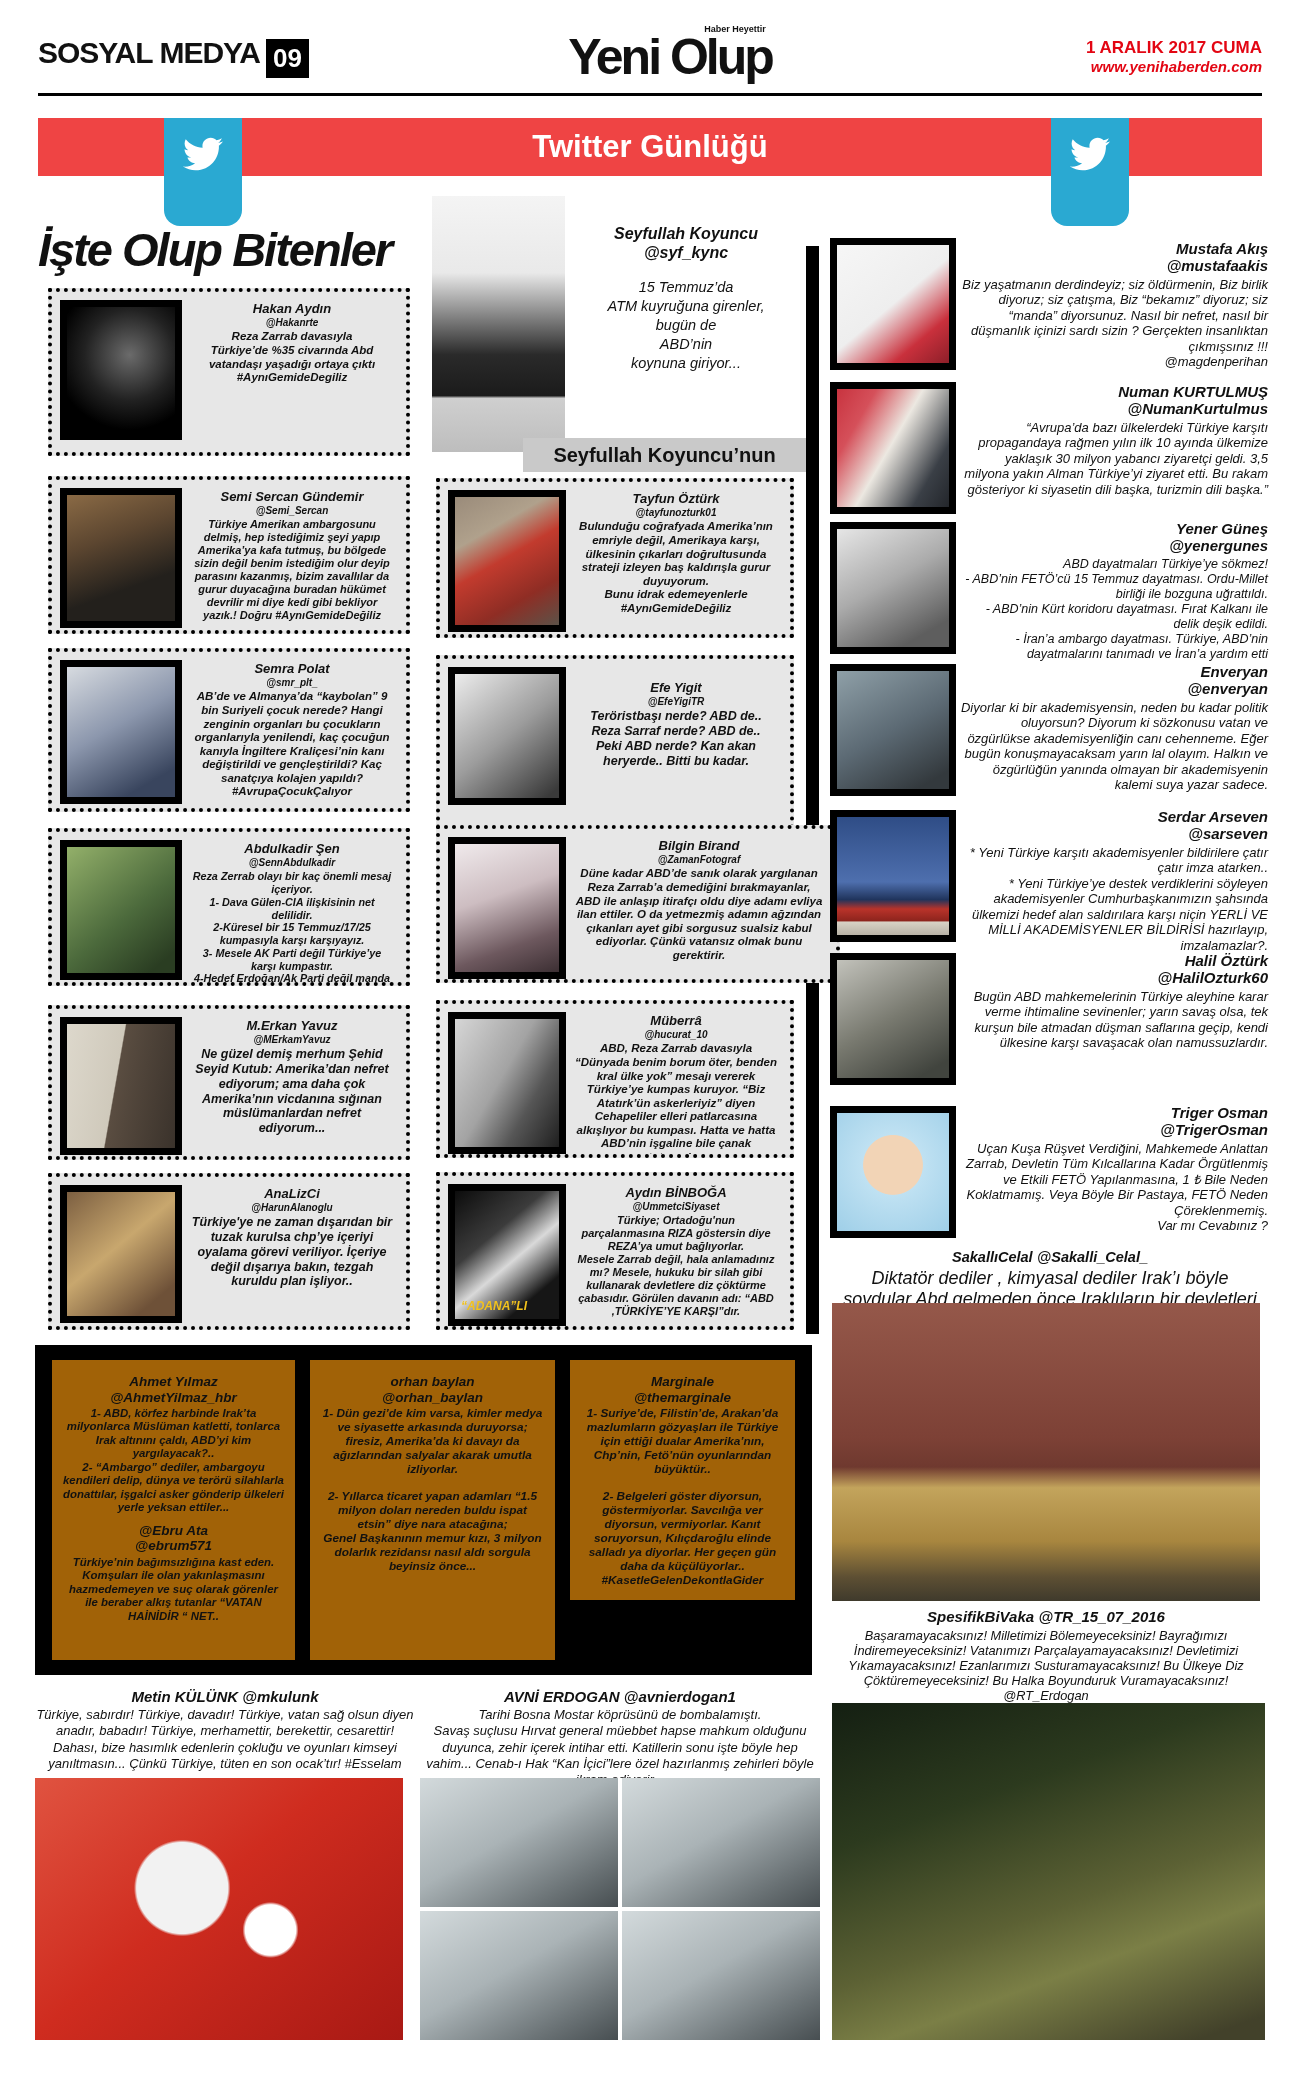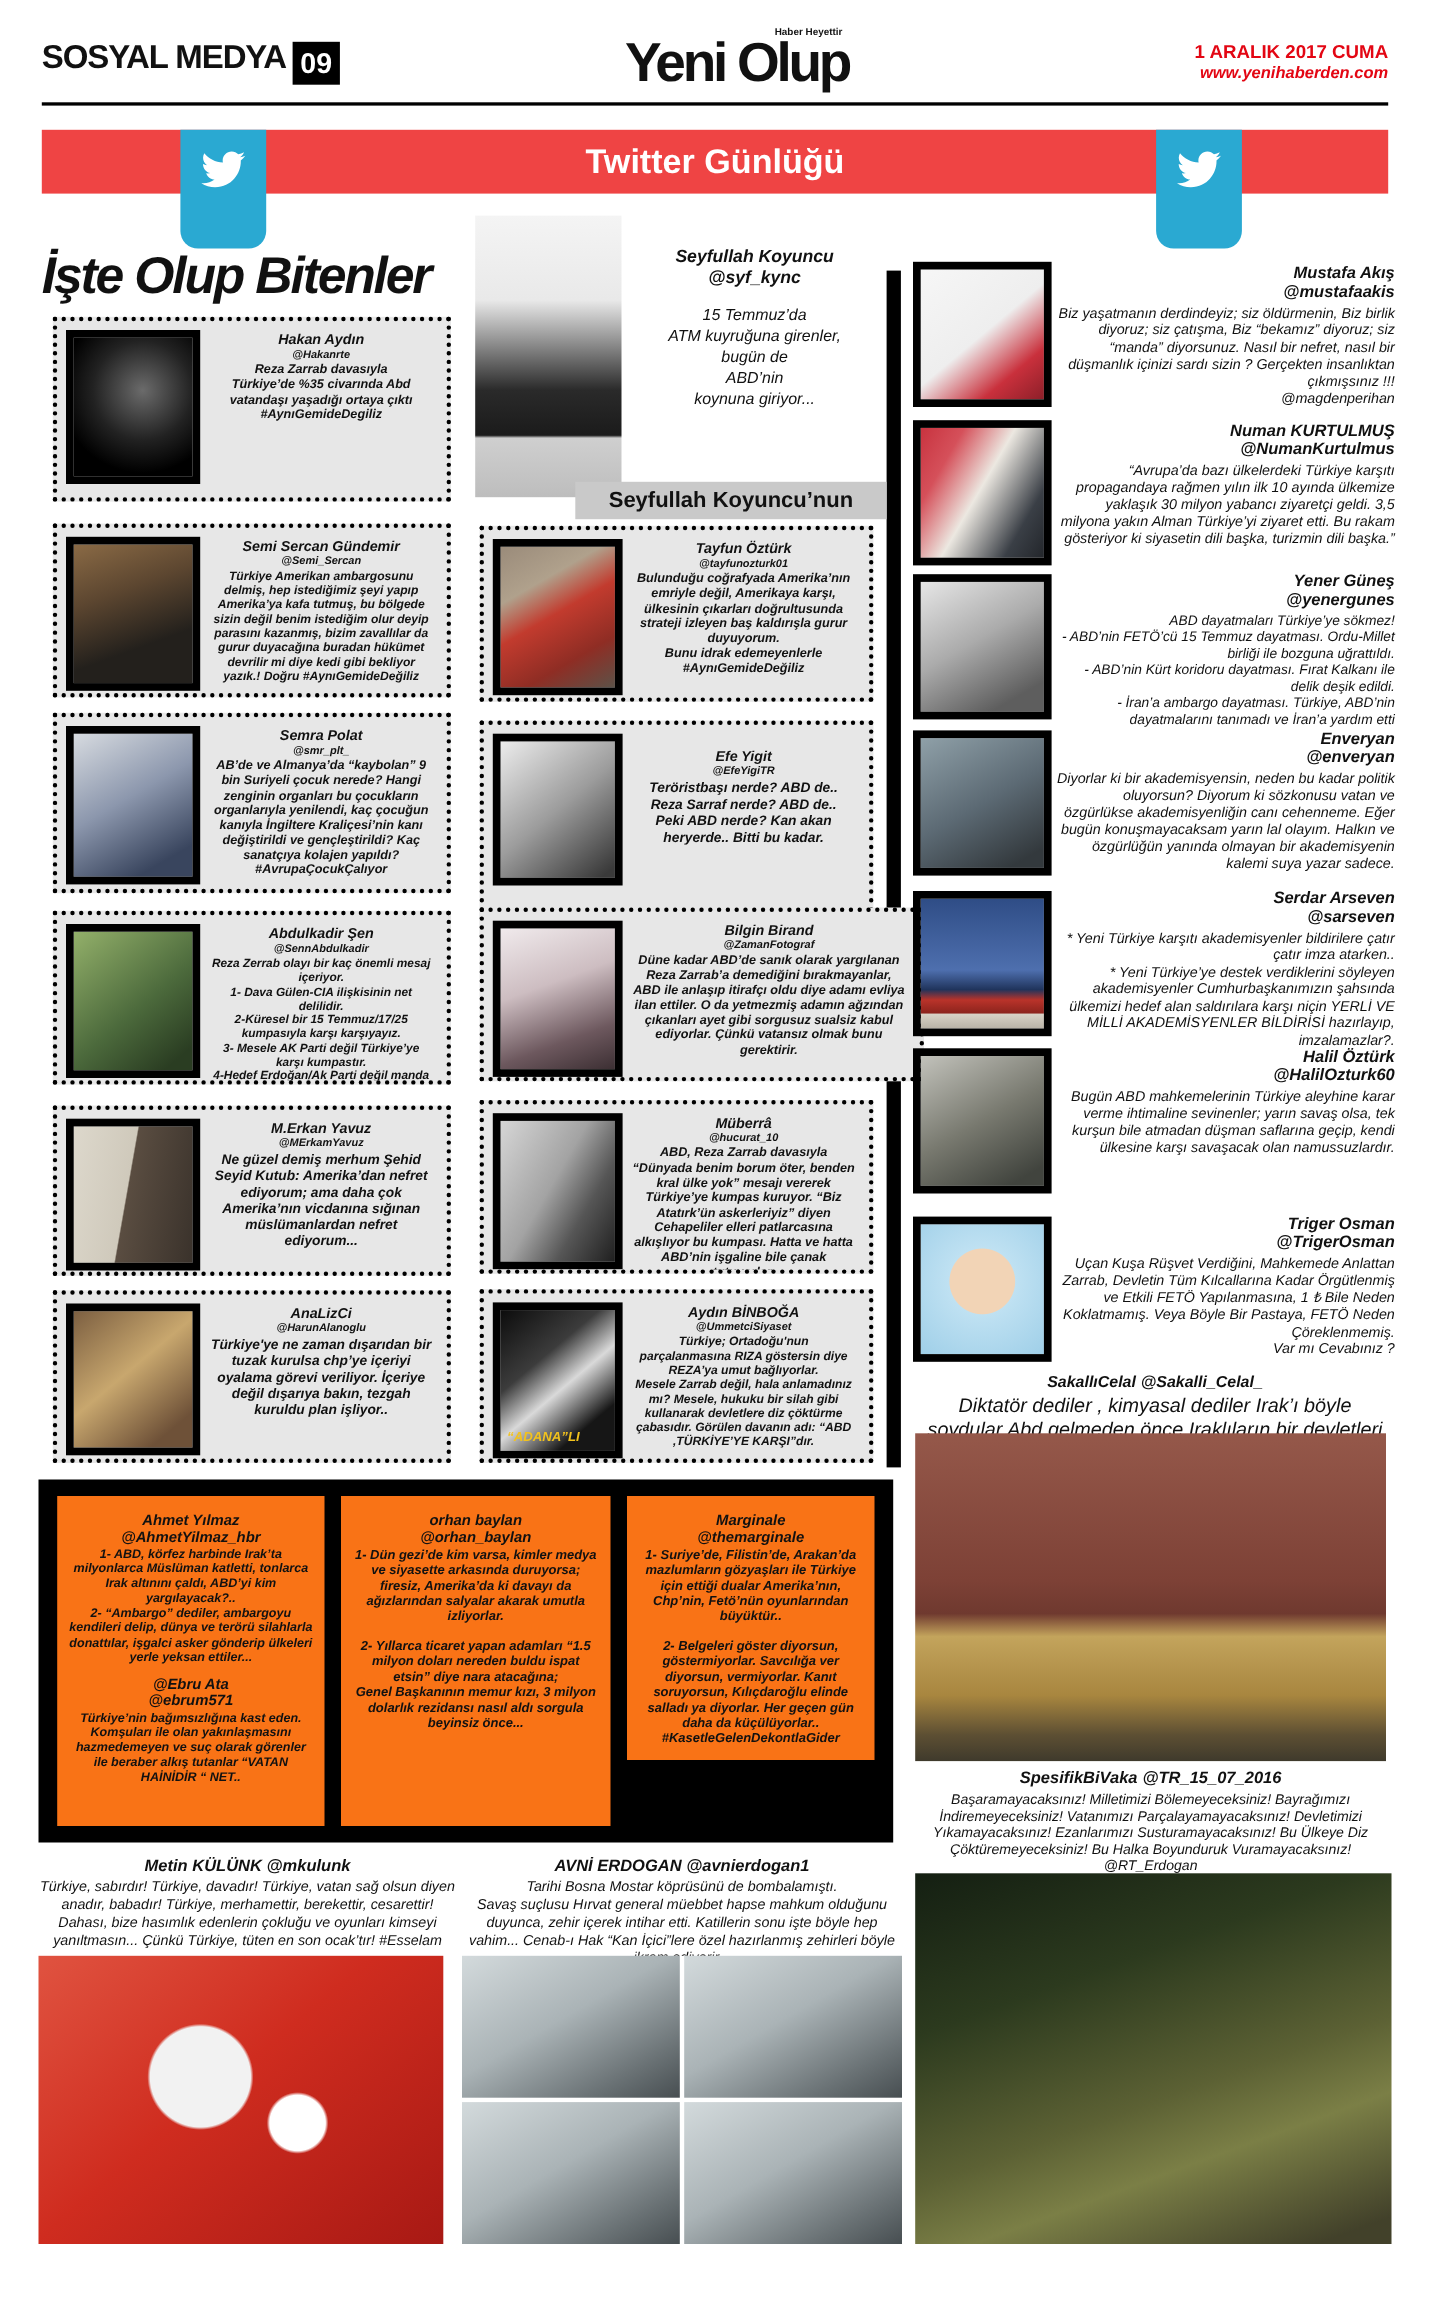--- a/index.html
+++ b/index.html
@@ -40,21 +40,21 @@
   .rc-text .tbody{font-weight:400;font-size:13px;line-height:1.2;}
 
   
   .feat-name{font-weight:700;font-style:italic;font-size:16px;text-align:center;line-height:1.2;}
   .feat-body{font-weight:400;font-style:italic;font-size:14.5px;text-align:center;line-height:1.3;margin-top:16px;white-space:pre-line;}
   .sub-banner{background:#c9c9c9;font-weight:800;font-size:20px;text-align:center;line-height:34px;}
   .vbar{background:#000;}
 
   
   .bbox{background:#000;}
-  .bcol{background:#f97316;position:absolute;text-align:center;padding:14px 10px;box-sizing:border-box;overflow:hidden;}
+  .bcol{background:#a16207;position:absolute;text-align:center;padding:14px 10px;box-sizing:border-box;overflow:hidden;}
   .bcol .tname,.bcol .thandle{font-size:13.5px;}
   .bcol .tbody{font-size:12.5px;}
 
   .plain-name{font-weight:700;font-style:italic;font-size:15px;text-align:center;}
   .plain-body{font-weight:400;font-style:italic;font-size:13px;text-align:center;line-height:1.25;margin-top:2px;white-space:pre-line;}
 
   
   .ph-erdogan{background:radial-gradient(circle at 58% 38%,#6b6b6b 0%,#222 45%,#000 75%);}
   .ph-sercan{background:linear-gradient(160deg,#8a6a45 0%,#5c4630 35%,#23201c 70%);}
   .ph-semra{background:linear-gradient(150deg,#d7dbe0 0%,#8c97ad 45%,#39455e 85%);}

